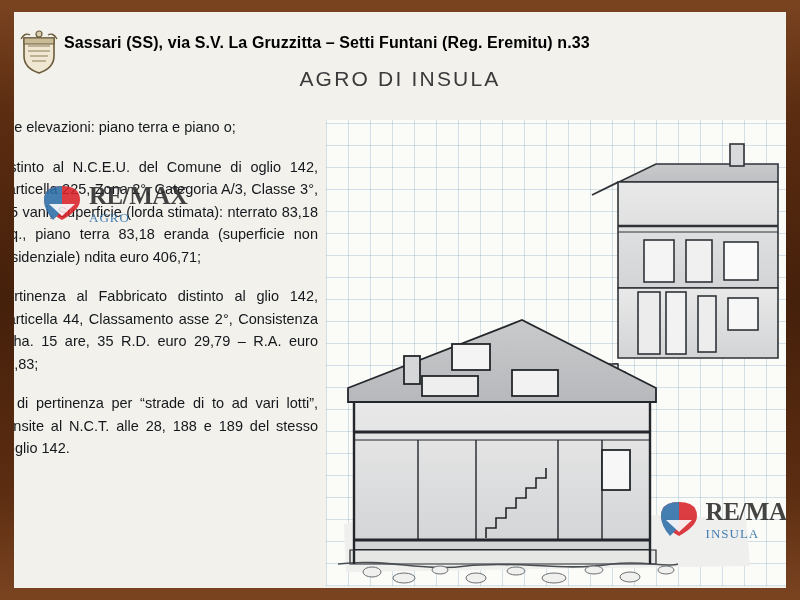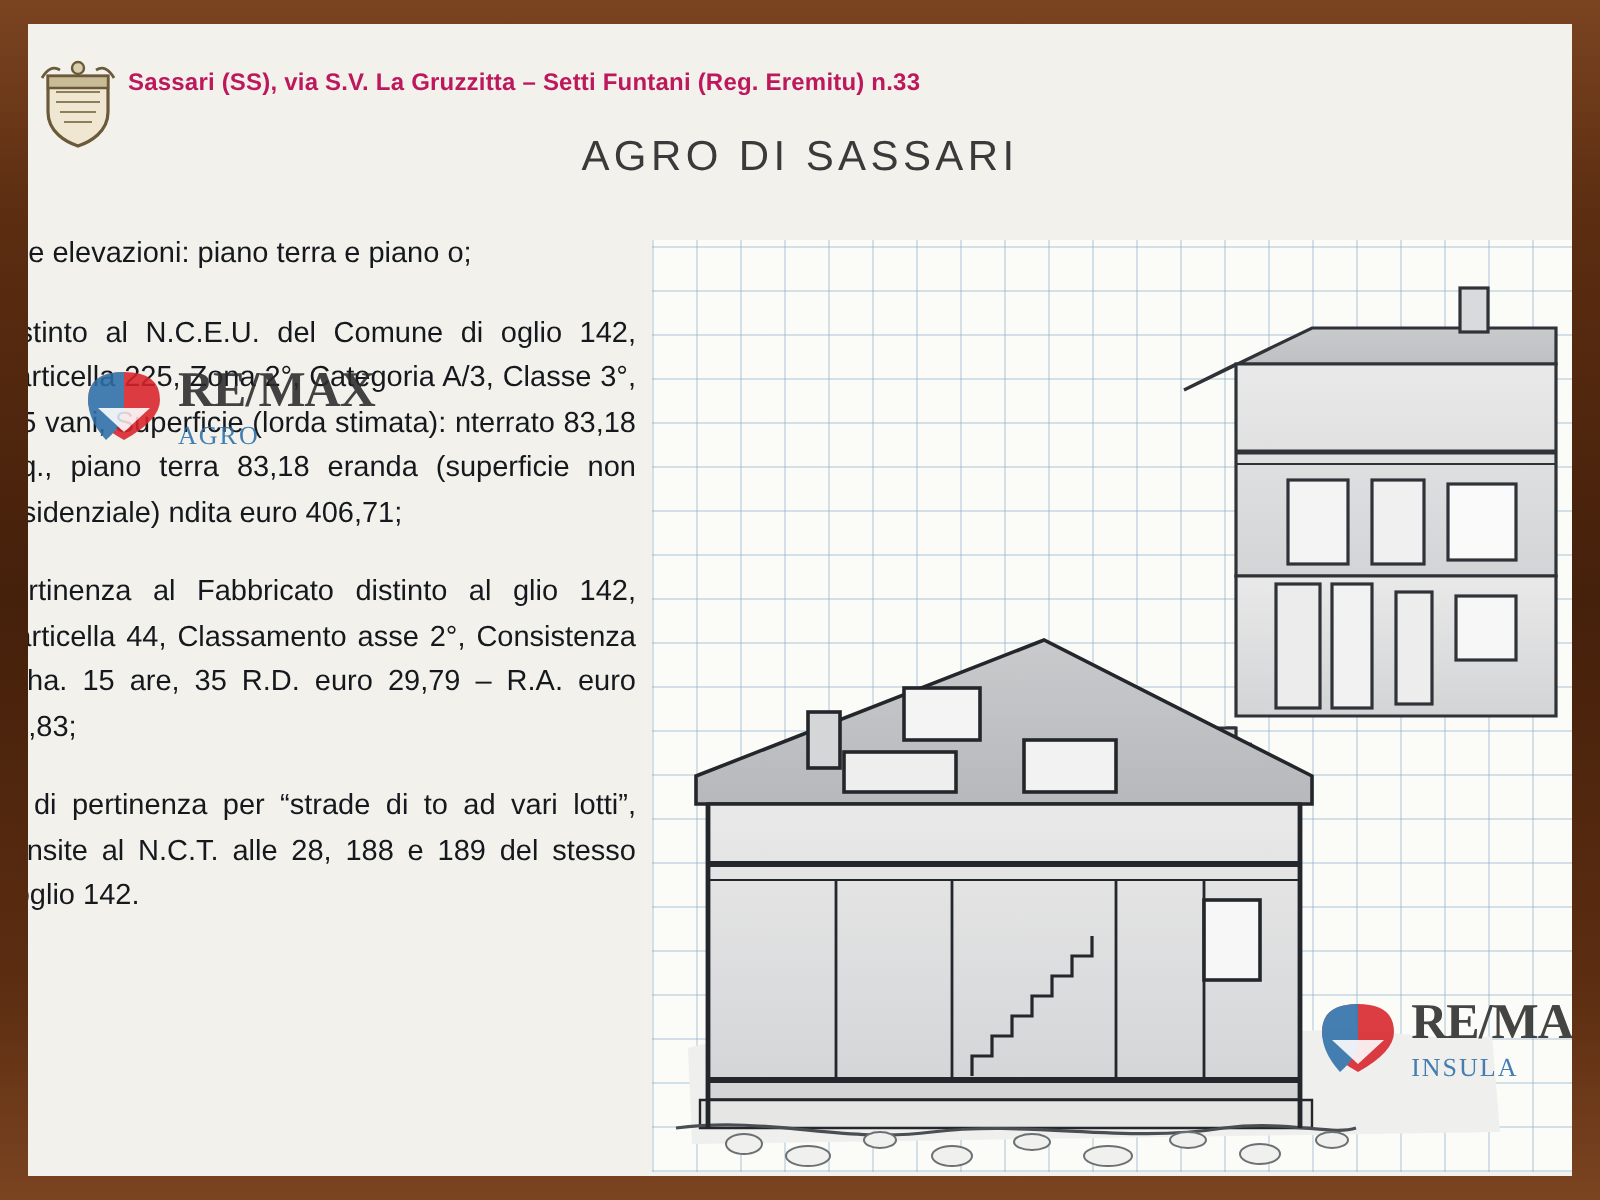--- a/index.html
+++ b/index.html
@@ -46,23 +46,23 @@
     top: 18px;
     width: 42px;
     height: 44px;
   }
 
   .title-line {
     position: absolute;
     left: 50px;
     top: 22px;
     width: 712px;
-    font-size: 12px;
+    font-size: 16px;
     font-weight: bold;
-    color: #be185d;
+    color: #000000;
     letter-spacing: 0.1px;
     white-space: nowrap;
   }
 
   .subtitle-line {
     position: absolute;
     left: 0;
     top: 55px;
     width: 772px;
     text-align: center;
@@ -158,21 +158,21 @@
         <svg width="42" height="44" viewBox="0 0 42 44">
           <path d="M6 8 h30 v18 c0 10 -9 15 -15 17 c-6 -2 -15 -7 -15 -17 z" fill="#efe7d2" stroke="#6a5a3a" stroke-width="1.6"></path>
           <path d="M6 8 h30 v6 h-30 z" fill="#c9bb96" stroke="#6a5a3a" stroke-width="1.2"></path>
           <path d="M10 16 h22 M10 21 h22 M12 26 h18 M14 31 h14" stroke="#8d7d58" stroke-width="1.1" fill="none"></path>
           <path d="M3 9 q4 -7 9 -4 M39 9 q-4 -7 -9 -4" stroke="#6a5a3a" stroke-width="1.4" fill="none"></path>
           <circle cx="21" cy="4" r="3" fill="#d9cfae" stroke="#6a5a3a" stroke-width="1.2"></circle>
         </svg>
       </div>
 
       <div class="title-line">Sassari (SS), via S.V. La Gruzzitta – Setti Funtani (Reg. Eremitu) n.33</div>
-      <div class="subtitle-line">AGRO DI SASSARI</div>
+      <div class="subtitle-line">AGRO DI INSULA</div>
     </div>
 
     <div class="content">
 
       <div class="text-col">
         <p>due elevazioni: piano terra e piano o;</p>
         <p>distinto al N.C.E.U. del Comune di oglio 142, Particella 225, Zona 2°, Categoria A/3, Classe 3°, 4,5 vani, Superficie (lorda stimata): nterrato 83,18 mq., piano terra 83,18 eranda (superficie non residenziale) ndita euro 406,71;</p>
         <p>pertinenza al Fabbricato distinto al glio 142, Particella 44, Classamento asse 2°, Consistenza 1 ha. 15 are, 35 R.D. euro 29,79 – R.A. euro 23,83;</p>
         <p>ei di pertinenza per “strade di to ad vari lotti”, censite al N.C.T. alle 28, 188 e 189 del stesso Foglio 142.</p>
       </div>

